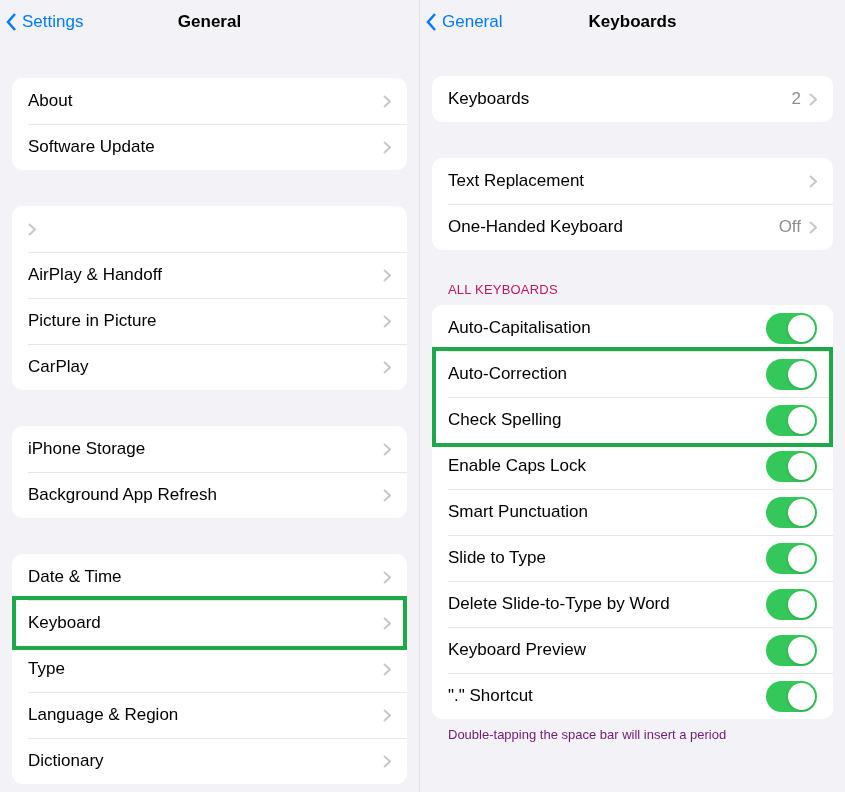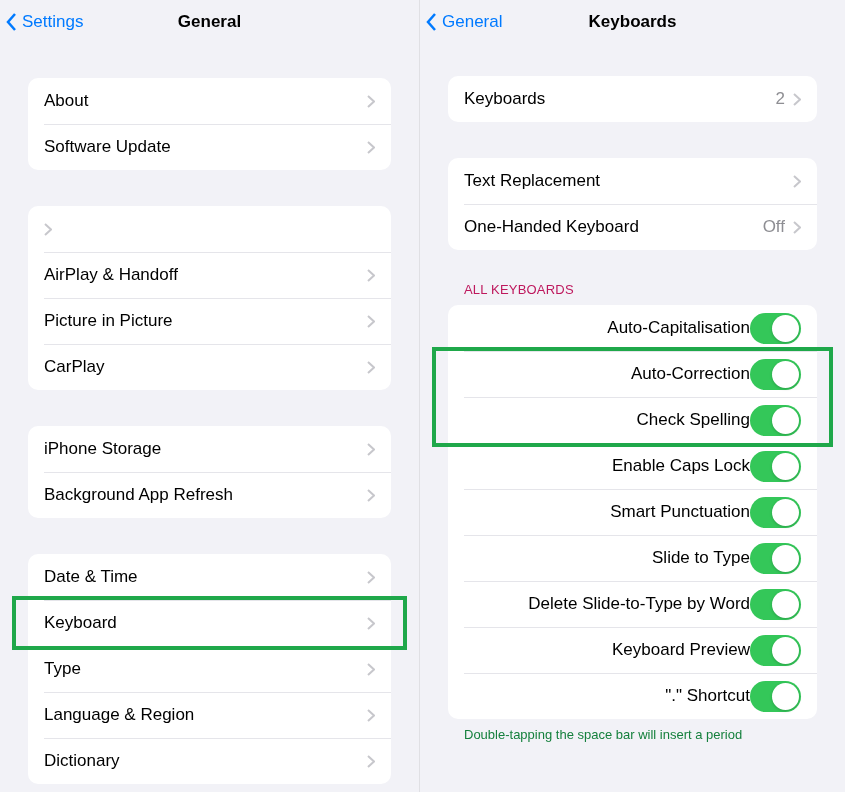--- a/index.html
+++ b/index.html
@@ -41,21 +41,21 @@
     width: 12px;
     height: 20px;
     margin-right: 4px;
   }
   .nav-title {
     font-size: 17px;
     font-weight: 600;
     color: #000;
   }
   .content {
-    padding: 0 28px;
+    padding: 0 12px;
   }
   .group {
     background: #fff;
     border-radius: 10px;
     margin-top: 36px;
     overflow: hidden;
   }
   .group + .group { margin-top: 36px; }
   .panel-right .group.first { margin-top: 36px; }
   .row {
@@ -92,42 +92,42 @@
   }
   .chev path { stroke: #c7c7cc; stroke-width: 2; fill: none; }
   .chev-back path { stroke: #007aff; stroke-width: 2.5; fill: none; }
   .section-header {
     font-size: 13px;
     color: #be185d;
     letter-spacing: 0.2px;
     margin: 32px 0 8px 16px;
     text-transform: uppercase;
   }
-  .group.after-header { margin-top: 0; text-align: right; }
+  .group.after-header { margin-top: 0; }
   .switch {
     width: 51px;
     height: 31px;
     background: #34c759;
     border-radius: 16px;
     position: relative;
     flex: 0 0 auto;
   }
   .switch .knob {
     position: absolute;
     width: 27px;
     height: 27px;
     background: #fff;
     border-radius: 50%;
     top: 2px;
     right: 2px;
     box-shadow: 0 1px 3px rgba(0,0,0,0.2);
   }
   .footer-note {
     font-size: 13px;
-    color: #15803d;
+    color: #701a75;
     margin: 8px 16px 0 16px;
   }
   .hl {
     position: absolute;
     border: 4px solid #1fa84a;
     pointer-events: none;
     z-index: 10;
   }
 </style>
 </head>

